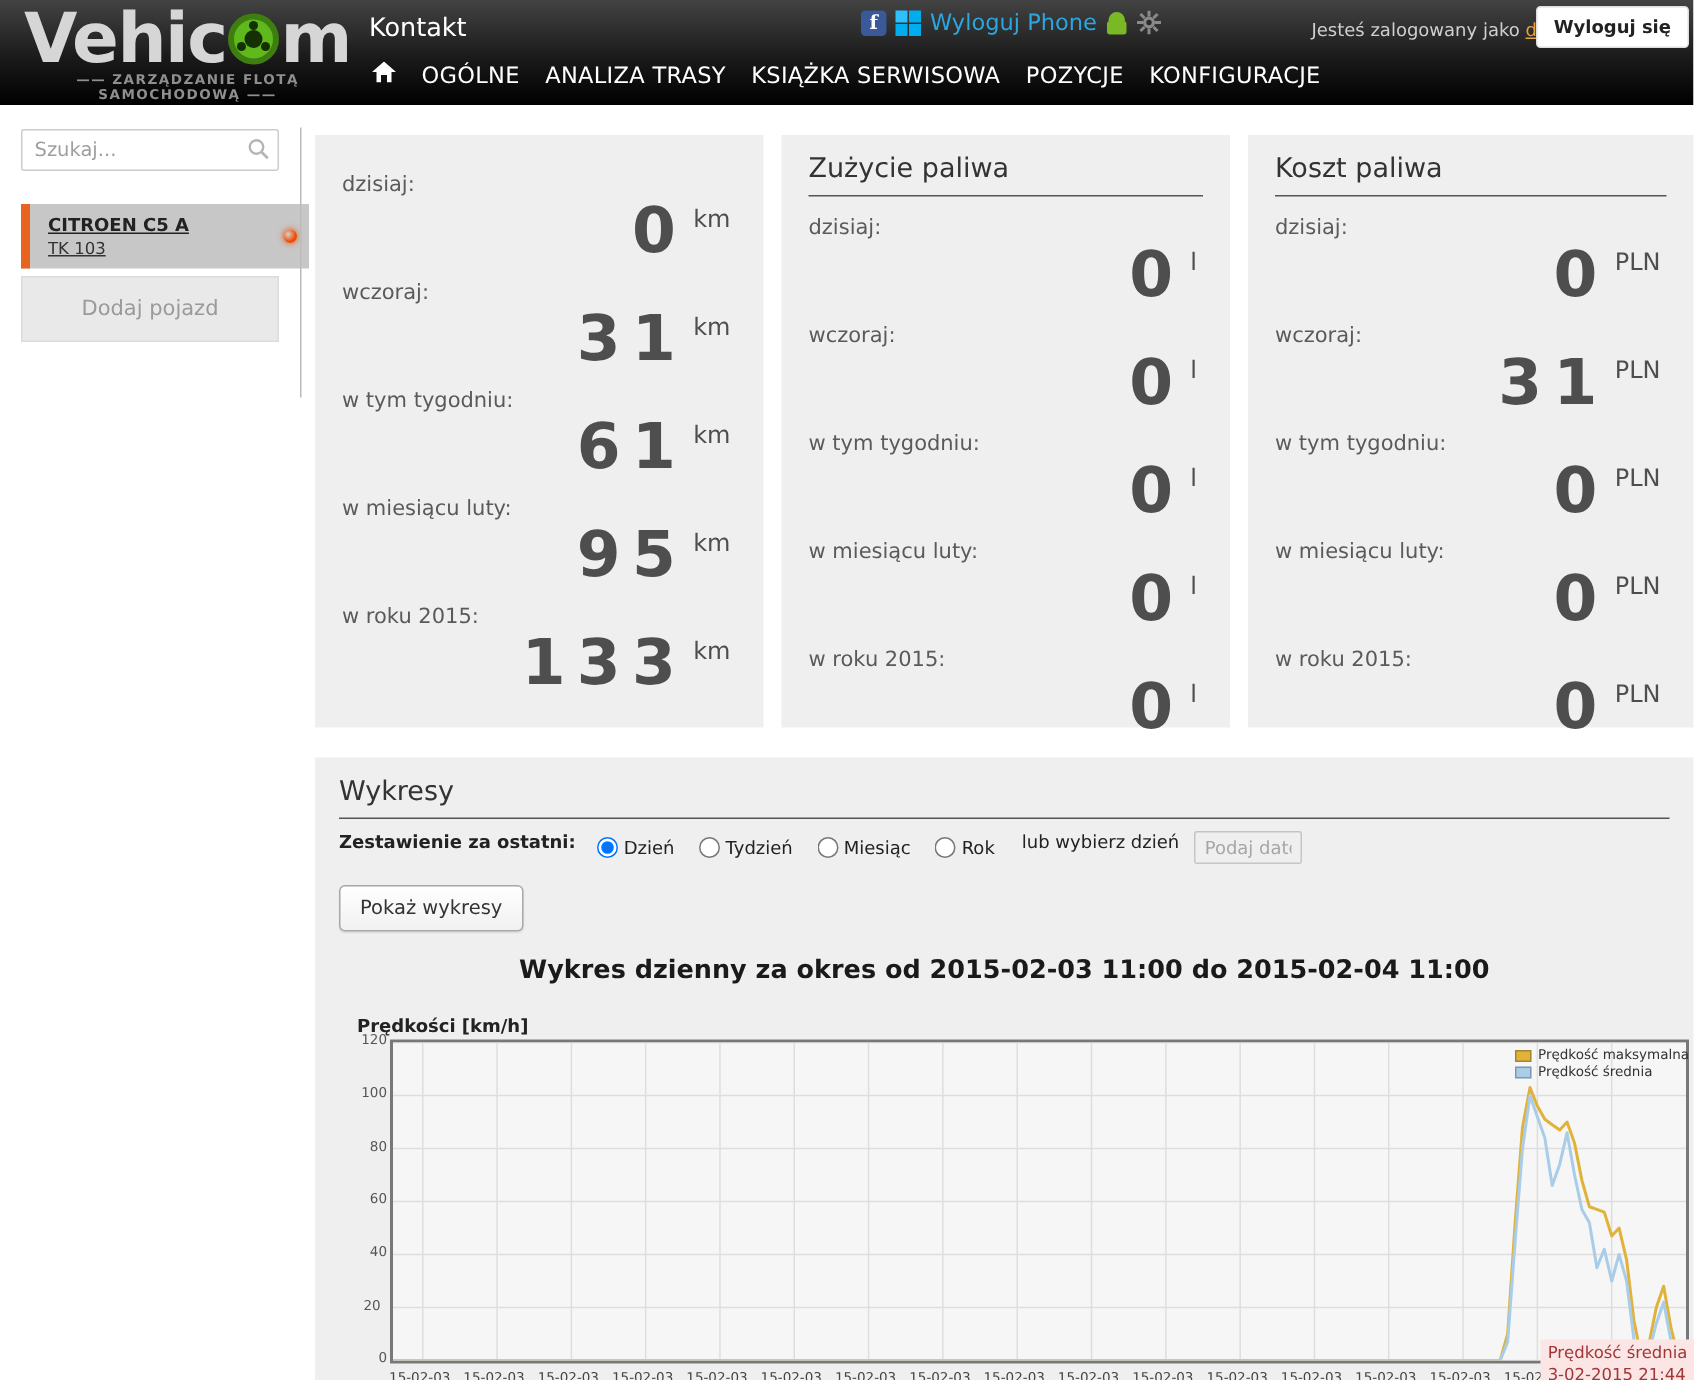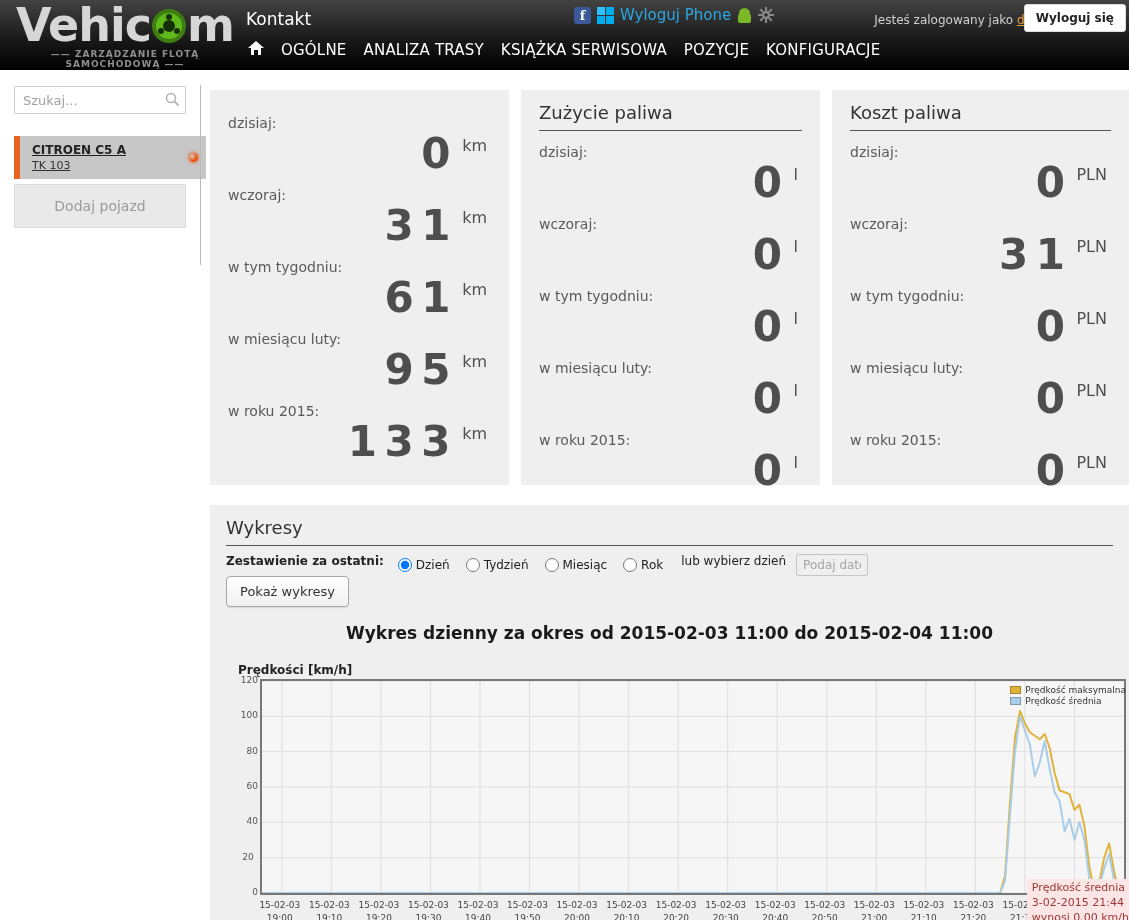--- a/index.html
+++ b/index.html
@@ -73,21 +73,21 @@
   .charts-panel { margin-top:20px; width:919px; height:430px; background:#efefef; padding:12px 16px; }
   .charts-title { font-size:18px; color:#333; padding-bottom:7px; border-bottom:1px solid #555; }
   .controls { display:flex; margin-top:8px; font-size:12px; color:#222; }
   .controls-label { font-weight:bold; margin-right:14px; }
   .radio-opt { display:flex; align-items:center; margin-right:16px; }
   .radio-opt input { margin-right:4px; width:14px; height:14px; }
   .or-pick { margin:0 10px 0 2px; }
   .date-input { width:72px; height:22px; border:1px solid #c5c5c5; border-radius:2px; background:#efefef;
     color:#999; font-size:12px; padding:0 6px; font-family:inherit; }
   .date-input::placeholder { color:#a6a6a6; }
-  .show-btn { padding:7px 13px; font-size:13px; color:#333; background:linear-gradient(#fff,#f1f1f1);
+  .show-btn { margin-top:14px; padding:7px 13px; font-size:13px; color:#333; background:linear-gradient(#fff,#f1f1f1);
     border:1px solid #a9a9a9; border-radius:4px; cursor:pointer; font-family:inherit; box-shadow:0 1px 1px rgba(0,0,0,.1); }
   .chart-heading { text-align:center; font-size:17px; color:#1a1a1a; font-weight:600; margin-top:16px; }
   .chart-axis-title { font-size:12px; font-weight:600; color:#222; margin:20px 0 2px 12px; }
 
   .chart-wrap { position:relative; margin-left:12px; width:888px; height:250px; }
   .plot { position:absolute; left:22px; top:0; width:866px; height:216px;
     border:2px solid #787878; background:#f6f6f6; }
   .plot svg { display:block; }
   .y-tick { position:absolute; width:20px; text-align:right; font-size:9px; color:#555; }
   .x-tick { position:absolute; width:62px; text-align:center; font-size:9px; color:#444; line-height:1.4; }

